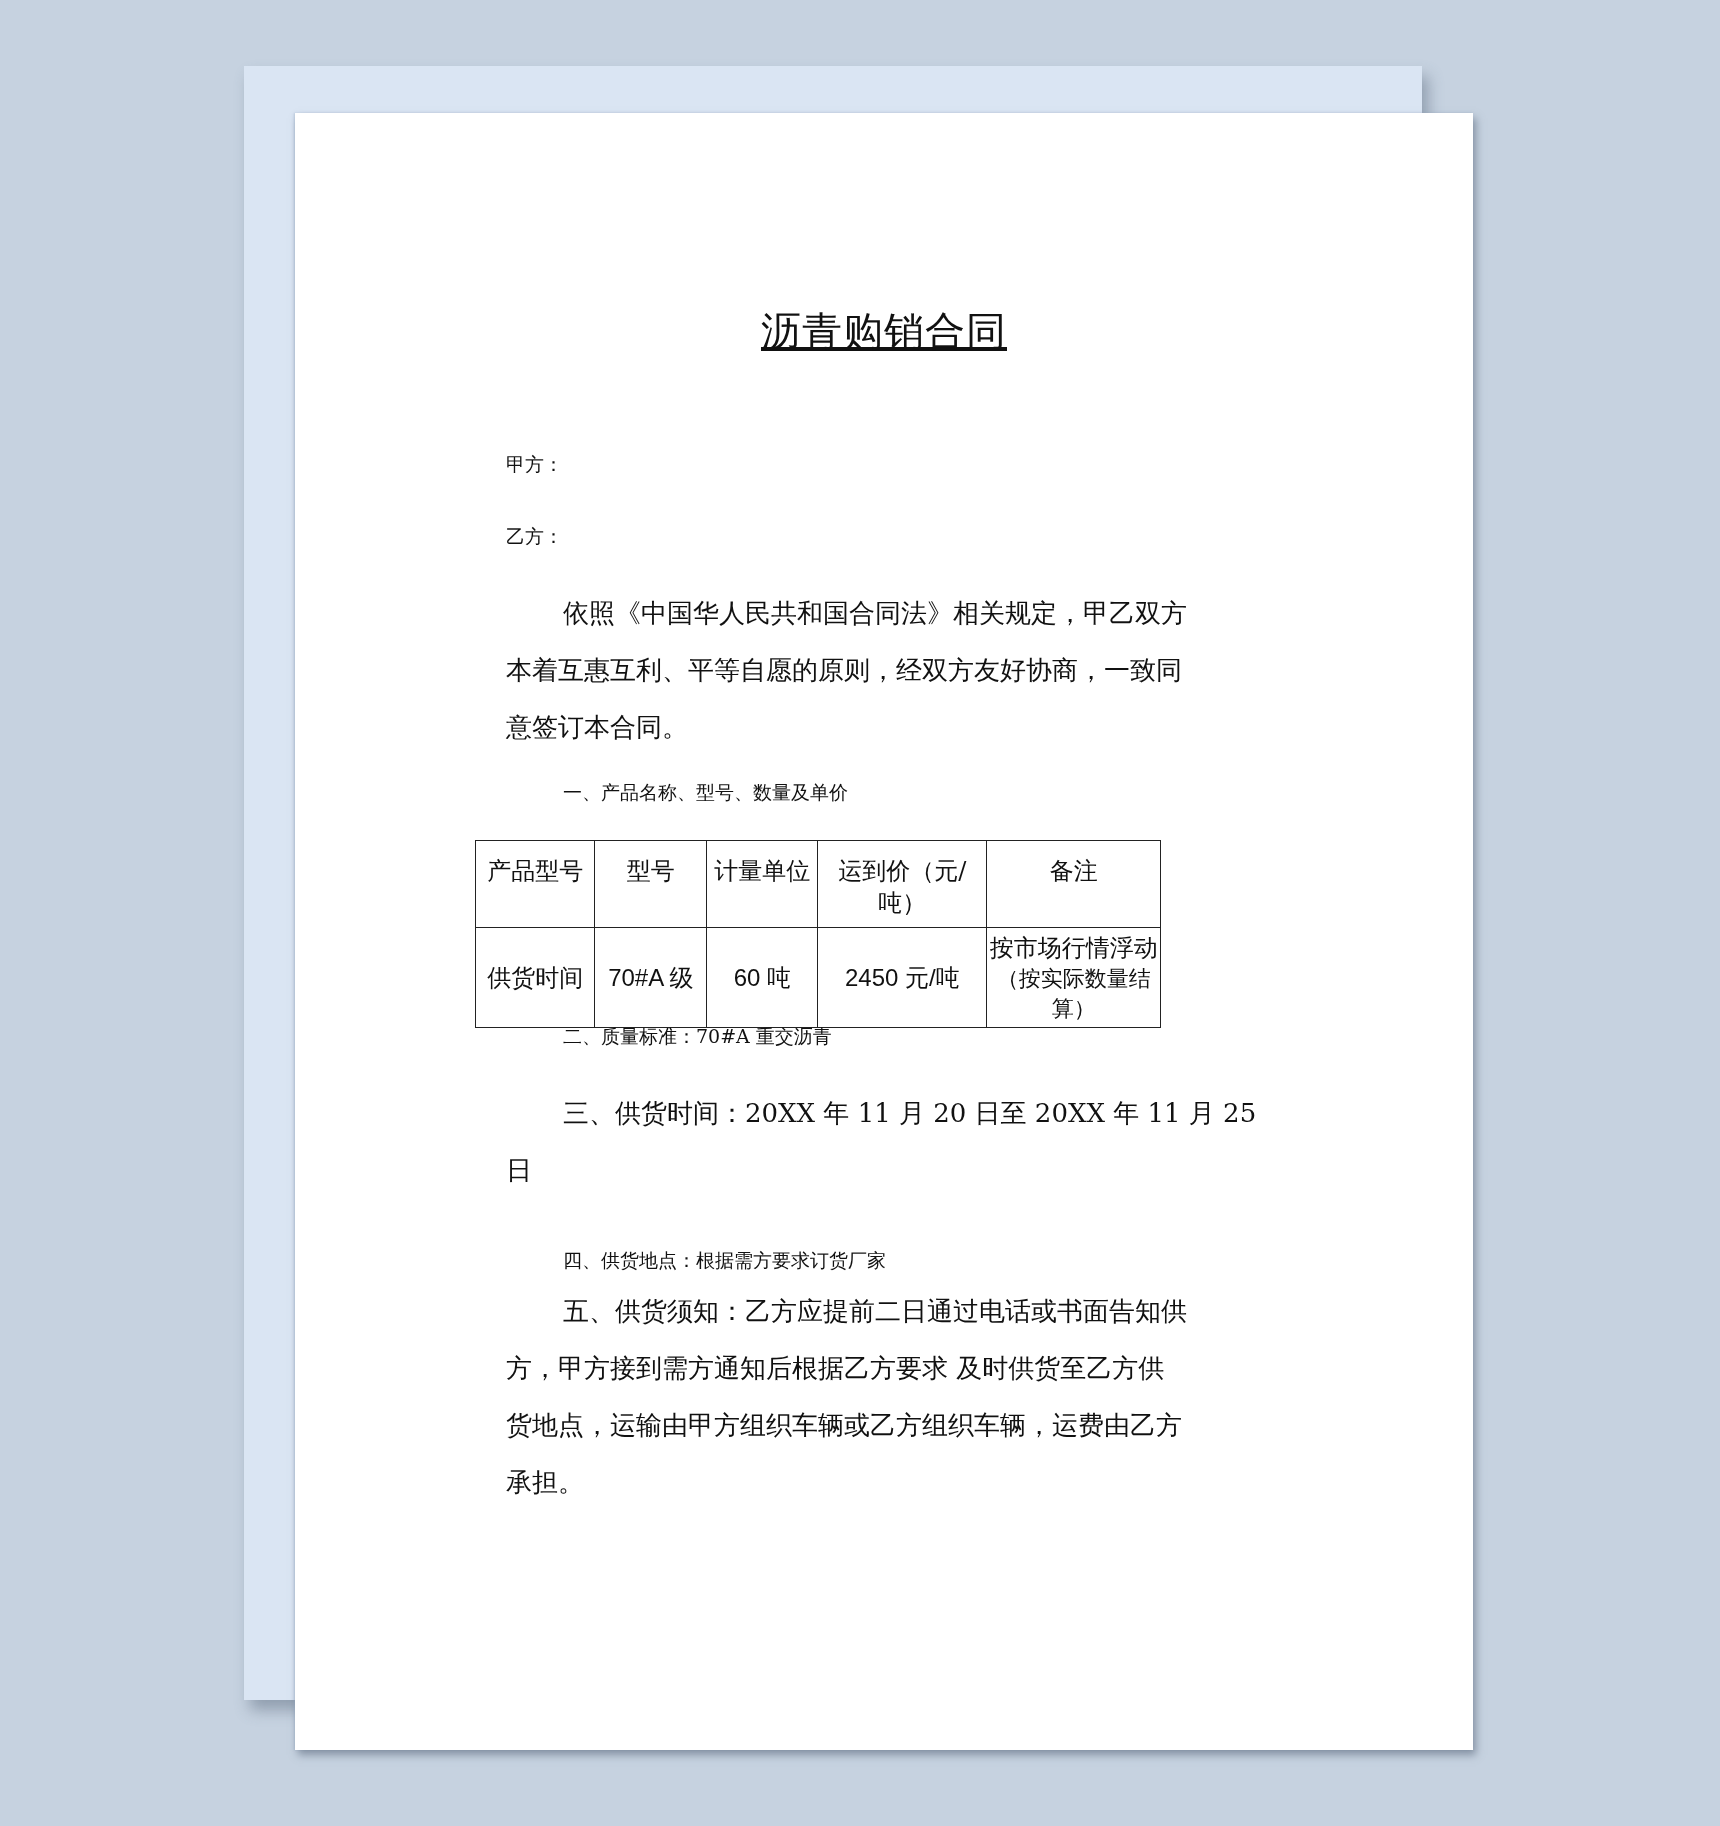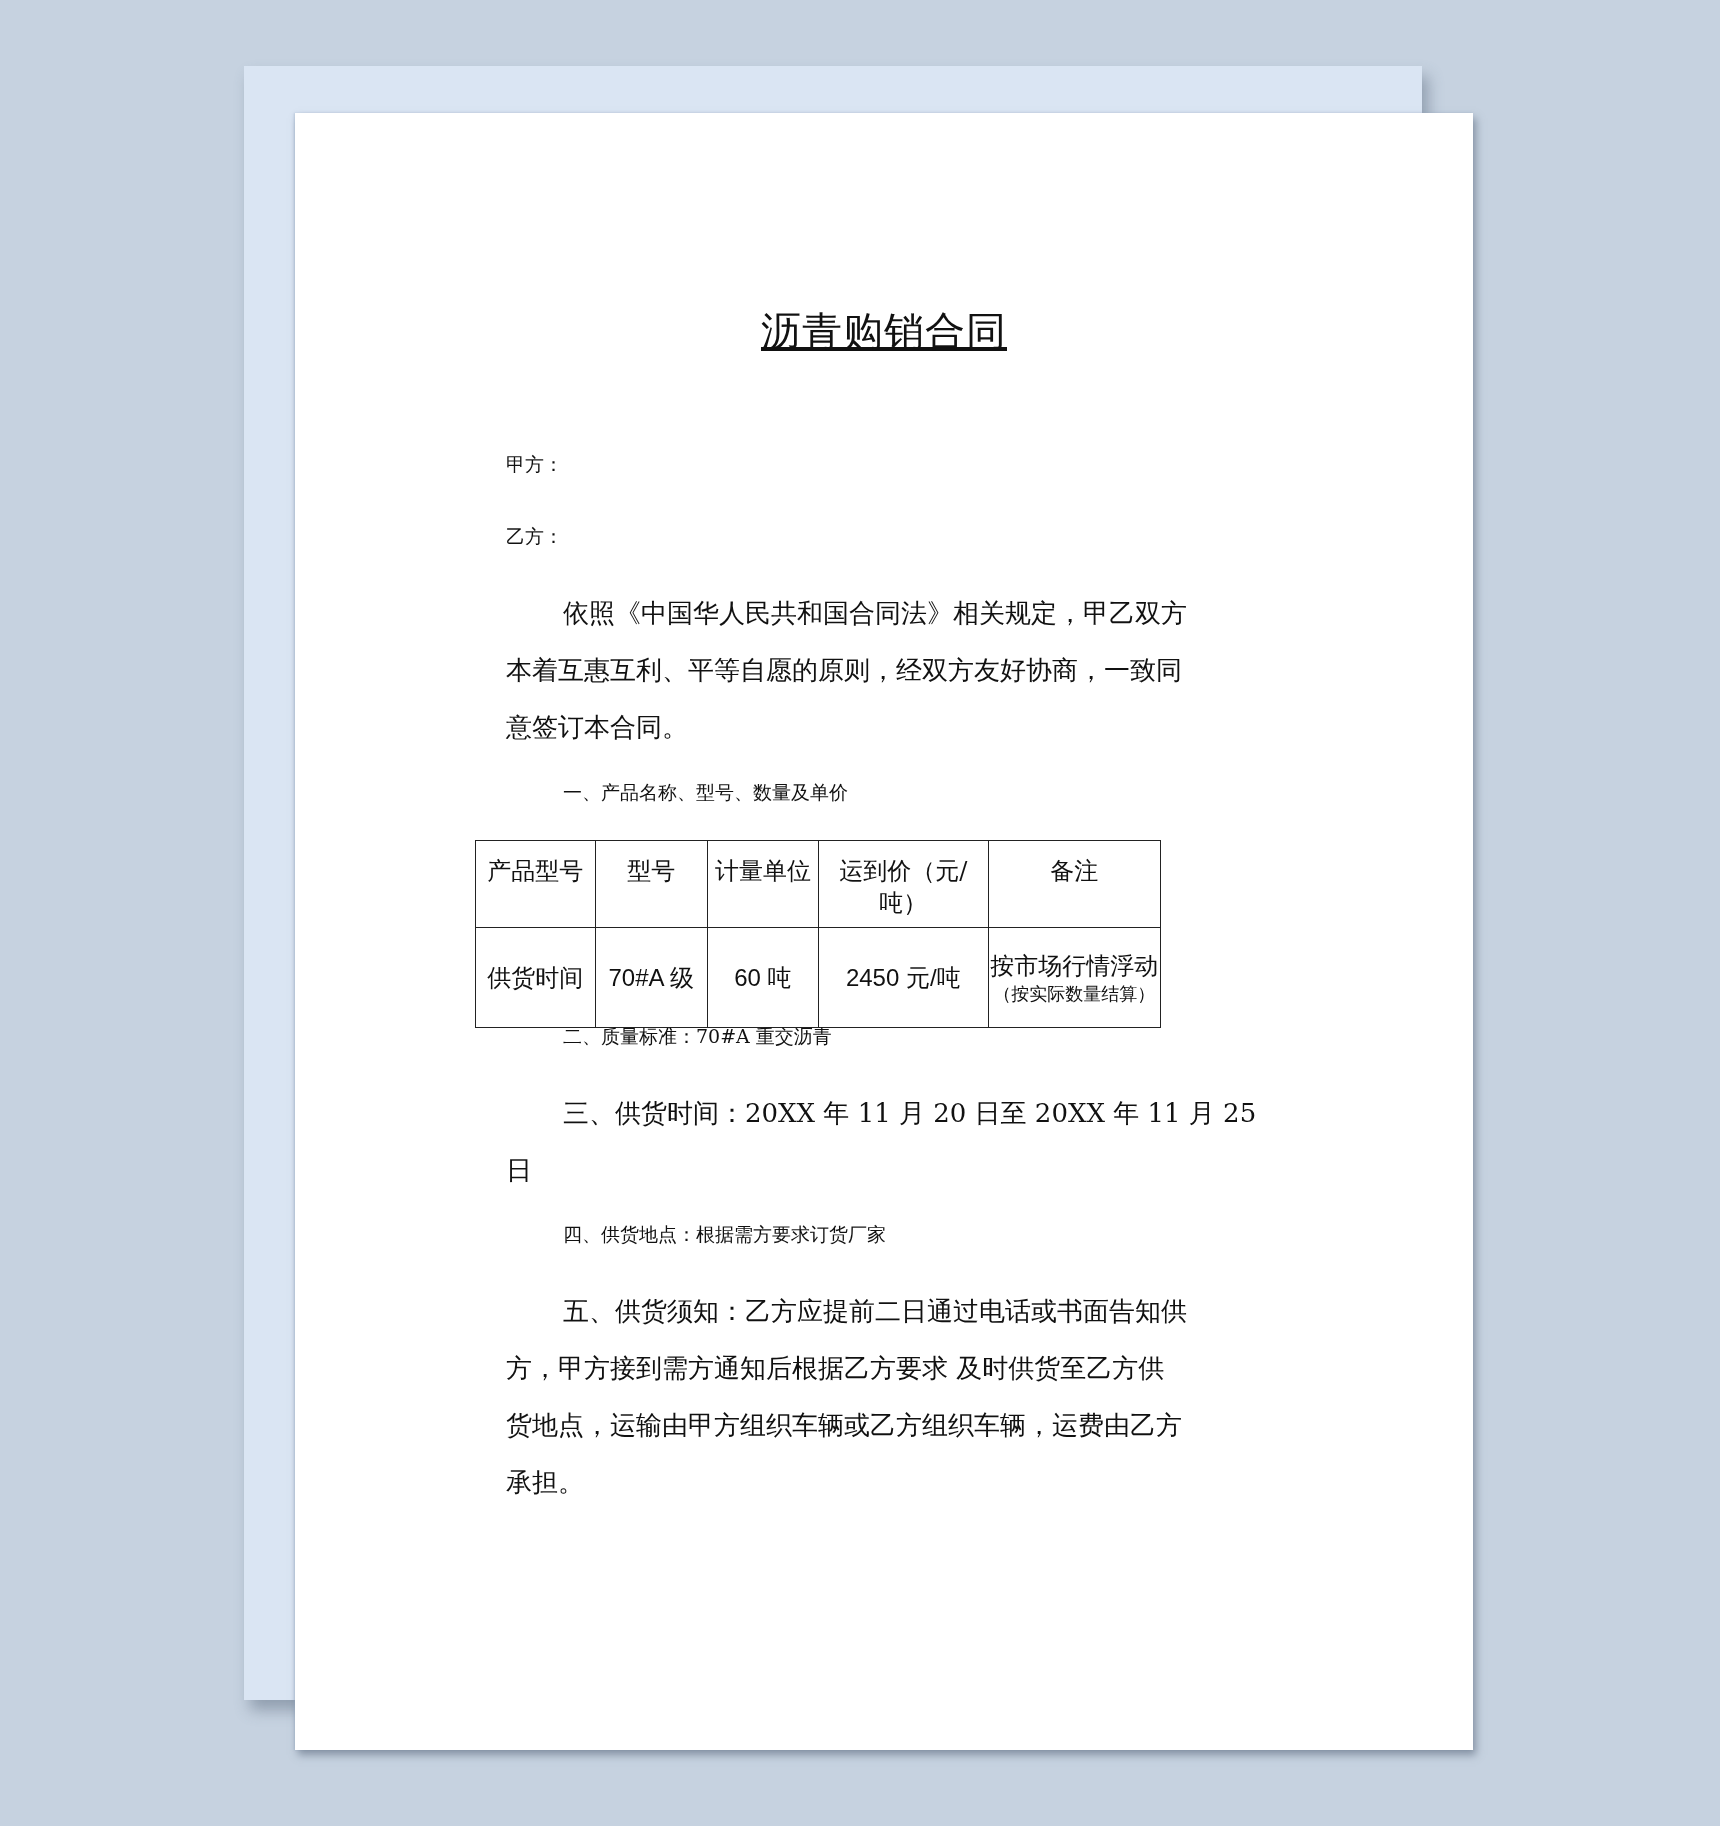--- a/index.html
+++ b/index.html
@@ -25,21 +25,21 @@
   table.spec {
     position:absolute; left:475px; top:840px; width:686px; border-collapse:collapse;
     font-size:24px;
   }
   table.spec td {
     border:1.5px solid #222; text-align:center; vertical-align:middle; padding:0;
   }
   table.spec tr.h td { height:72px; vertical-align:top; padding-top:14px; }
   table.spec tr.d td { height:99px; }
   .num { font-family:"Liberation Sans", sans-serif; }
-  .note-sub { display:block; font-size:18px; }
+  .note-sub { display:block; font-size:22px; }
 </style>
 </head>
 <body>
 
 <div class="sheet-back"></div>
 <div class="sheet-front"></div>
 
 <div class="title" style="left:506px;">沥青购销合同</div>
 
 <div class="line" style="top:452px;">甲方：</div>
@@ -82,20 +82,20 @@
 </tbody>
   </table>
 
 <div class="line" style="top:1024px; padding-left:57px;">二、质量标准：70#A 重交沥青</div>
 
 <div class="para" style="top:1085px;">
   <span class="row indent">三、供货时间：20XX 年 11 月 20 日至 20XX 年 11 月 25</span>
   <span class="row">日</span>
 </div>
 
-<div class="line" style="top:1222px; padding-left:57px;text-align:right;">四、供货地点：根据需方要求订货厂家</div>
+<div class="line" style="top:1248px; padding-left:57px;text-align:right;">四、供货地点：根据需方要求订货厂家</div>
 
 <div class="para" style="top:1283px;">
   <span class="row indent">五、供货须知：乙方应提前二日通过电话或书面告知供</span>
   <span class="row">方，甲方接到需方通知后根据乙方要求  及时供货至乙方供</span>
   <span class="row">货地点，运输由甲方组织车辆或乙方组织车辆，运费由乙方</span>
   <span class="row">承担。</span>
 </div>
 
 </body></html>

